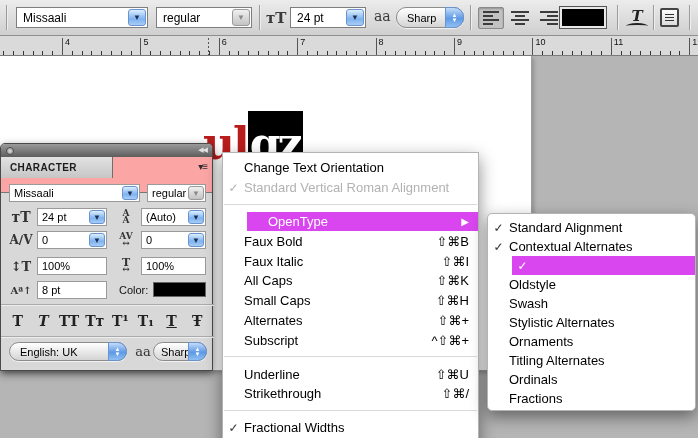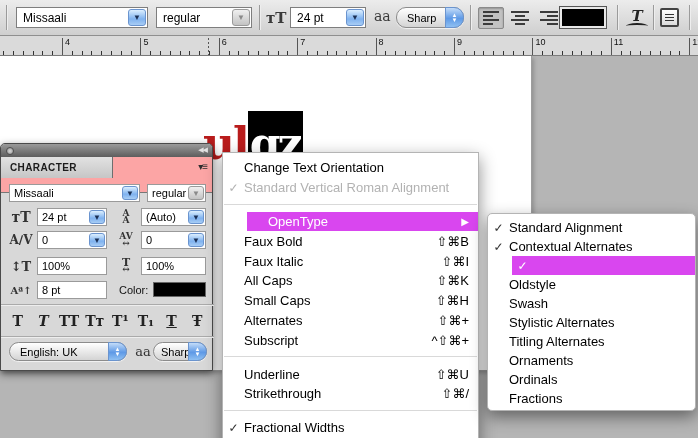--- a/index.html
+++ b/index.html
@@ -448,27 +448,27 @@
     <div class="mi">
       <span class="check"></span>
       <span class="mlabel">Swash</span>
     </div>
     <div class="mi">
       <span class="check"></span>
       <span class="mlabel">Stylistic Alternates</span>
     </div>
     <div class="mi">
       <span class="check"></span>
+      <span class="mlabel">Ornaments</span>
+    </div>
+    <div class="mi">
+      <span class="check"></span>
       <span class="mlabel">Titling Alternates</span>
     </div>
     <div class="mi">
       <span class="check"></span>
-      <span class="mlabel">Ornaments</span>
-    </div>
-    <div class="mi">
-      <span class="check"></span>
       <span class="mlabel">Ordinals</span>
     </div>
     <div class="mi">
       <span class="check"></span>
       <span class="mlabel">Fractions</span>
     </div>
   </div>
 
 </body></html>

